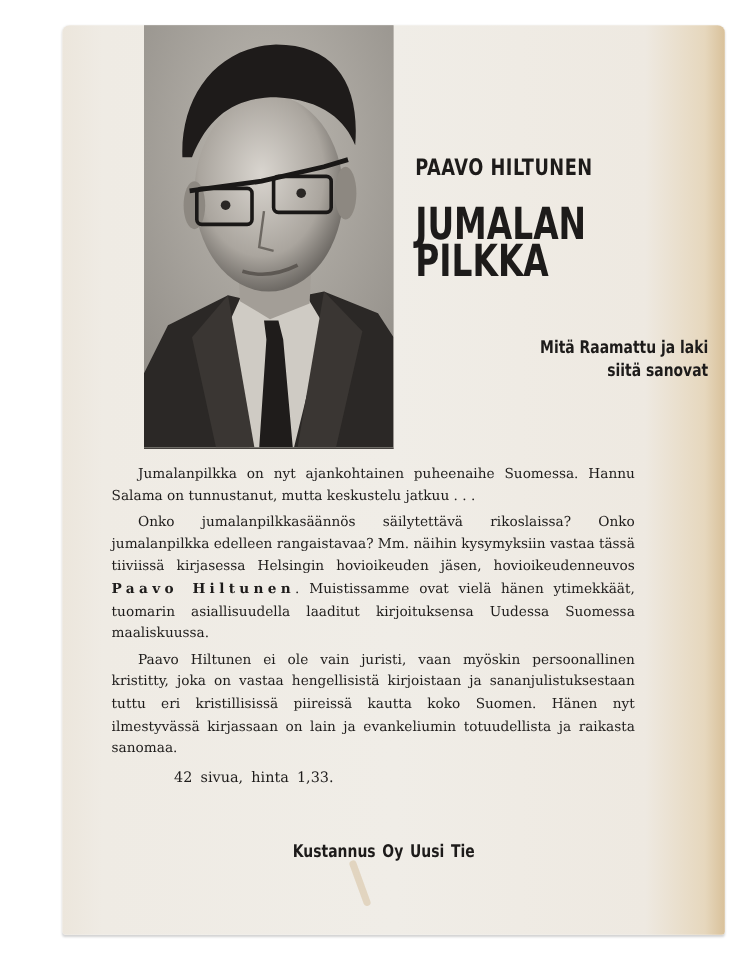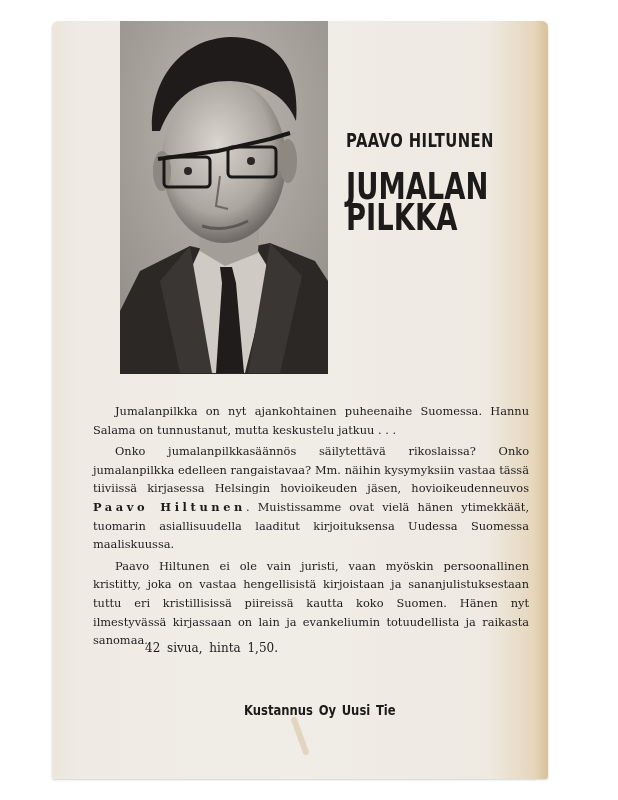--- a/index.html
+++ b/index.html
@@ -1,20 +1,20 @@
 <!DOCTYPE html>
 <html><head>
 <meta charset="utf-8">
 <style>
   html, body { margin:0; padding:0; }
   body {
     width:618px; height:800px; background:#ffffff; position:relative; overflow:hidden;
   }
   .page {
-    position:absolute; left:52px; top:21px; width:496px; height:758px;
+    position:absolute; left:52px; top:21px; width:552px; height:758px;
     background: linear-gradient(90deg, #ece6dc 0%, #efebe4 6%, #f0ede7 50%, #eee9e1 88%, #e6d7bd 97%, #d9c19a 100%);
     border-radius:6px 6px 3px 3px;
     box-shadow: 0 1px 2px rgba(0,0,0,0.18);
   }
   .stain {
     position:absolute; left:245px; top:695px; width:6px; height:40px;
     background:rgba(200,170,120,0.35); transform:rotate(-20deg); border-radius:3px;
   }
   .photo {
     position:absolute; left:68px; top:0px; width:208px; height:352px;
@@ -35,21 +35,21 @@
     transform:scaleX(0.74); transform-origin:left top; white-space:nowrap;
   }
   .title div { display:block; }
   .subtitle {
     position:absolute; left:318px; top:260px; width:220px; text-align:right;
     font-family:"DejaVu Sans", sans-serif; font-weight:bold;
     font-size:14.5px; line-height:19px; color:#1d1b1a;
   }
   .subtitle .inner { display:inline-block; transform:scaleX(0.8); transform-origin:right top; text-align:right; white-space:nowrap; }
   .body {
-    position:absolute; left:41px; top:381px; width:436px;
+    position:absolute; left:41px; top:364px; width:436px;
     font-family:"DejaVu Serif", serif; font-size:11.4px; line-height:18.6px;
     color:#1e1c1b; text-align:justify;
   }
   .body p { margin:0 0 3px 0; text-indent:22px; }
   .spaced { letter-spacing:3.6px; font-weight:bold; }
   .price {
     position:absolute; left:93px; top:620px;
     font-family:"DejaVu Serif", serif; font-size:12px; color:#1e1c1b; word-spacing:3px;
   }
   .publisher {
@@ -108,25 +108,31 @@
     </svg>
   </div>
 
   <div class="author">PAAVO HILTUNEN</div>
 
   <div class="title">
     <div>JUMALAN</div>
     <div>PILKKA</div>
   </div>
 
+  <div class="subtitle">
+    <span class="inner">
+      <span>Mitä Raamattu ja laki</span><br>
+      <span>siitä sanovat</span>
+    </span>
+  </div>
 
   <div class="body">
     <p>Jumalanpilkka on nyt ajankohtainen puheenaihe Suomessa. Hannu Salama on tunnustanut, mutta keskustelu jatkuu . . .</p>
     <p><span>Onko jumalanpilkkasäännös säilytettävä rikoslaissa? Onko jumalanpilkka edelleen rangaistavaa? Mm. näihin kysymyksiin vastaa tässä tiiviissä kirjasessa Helsingin hovioikeuden jäsen, hovioikeudenneuvos </span><span class="spaced">Paavo Hiltunen</span><span>. Muistissamme ovat vielä hänen ytimekkäät, tuomarin asiallisuudella laaditut kirjoituksensa Uudessa Suomessa maaliskuussa.</span></p>
     <p>Paavo Hiltunen ei ole vain juristi, vaan myöskin persoonallinen kristitty, joka on vastaa hengellisistä kirjoistaan ja sananjulistuksestaan tuttu eri kristillisissä piireissä kautta koko Suomen. Hänen nyt ilmestyvässä kirjassaan on lain ja evankeliumin totuudellista ja raikasta sanomaa.</p>
   </div>
 
-  <div class="price">42 sivua, hinta 1,50.</div>
+  <div class="price">42 sivua, hinta 1,33.</div>
 
   <div class="publisher">Kustannus Oy Uusi Tie</div>
 
   <div class="stain"></div>
 </div>
 
 </body></html>

